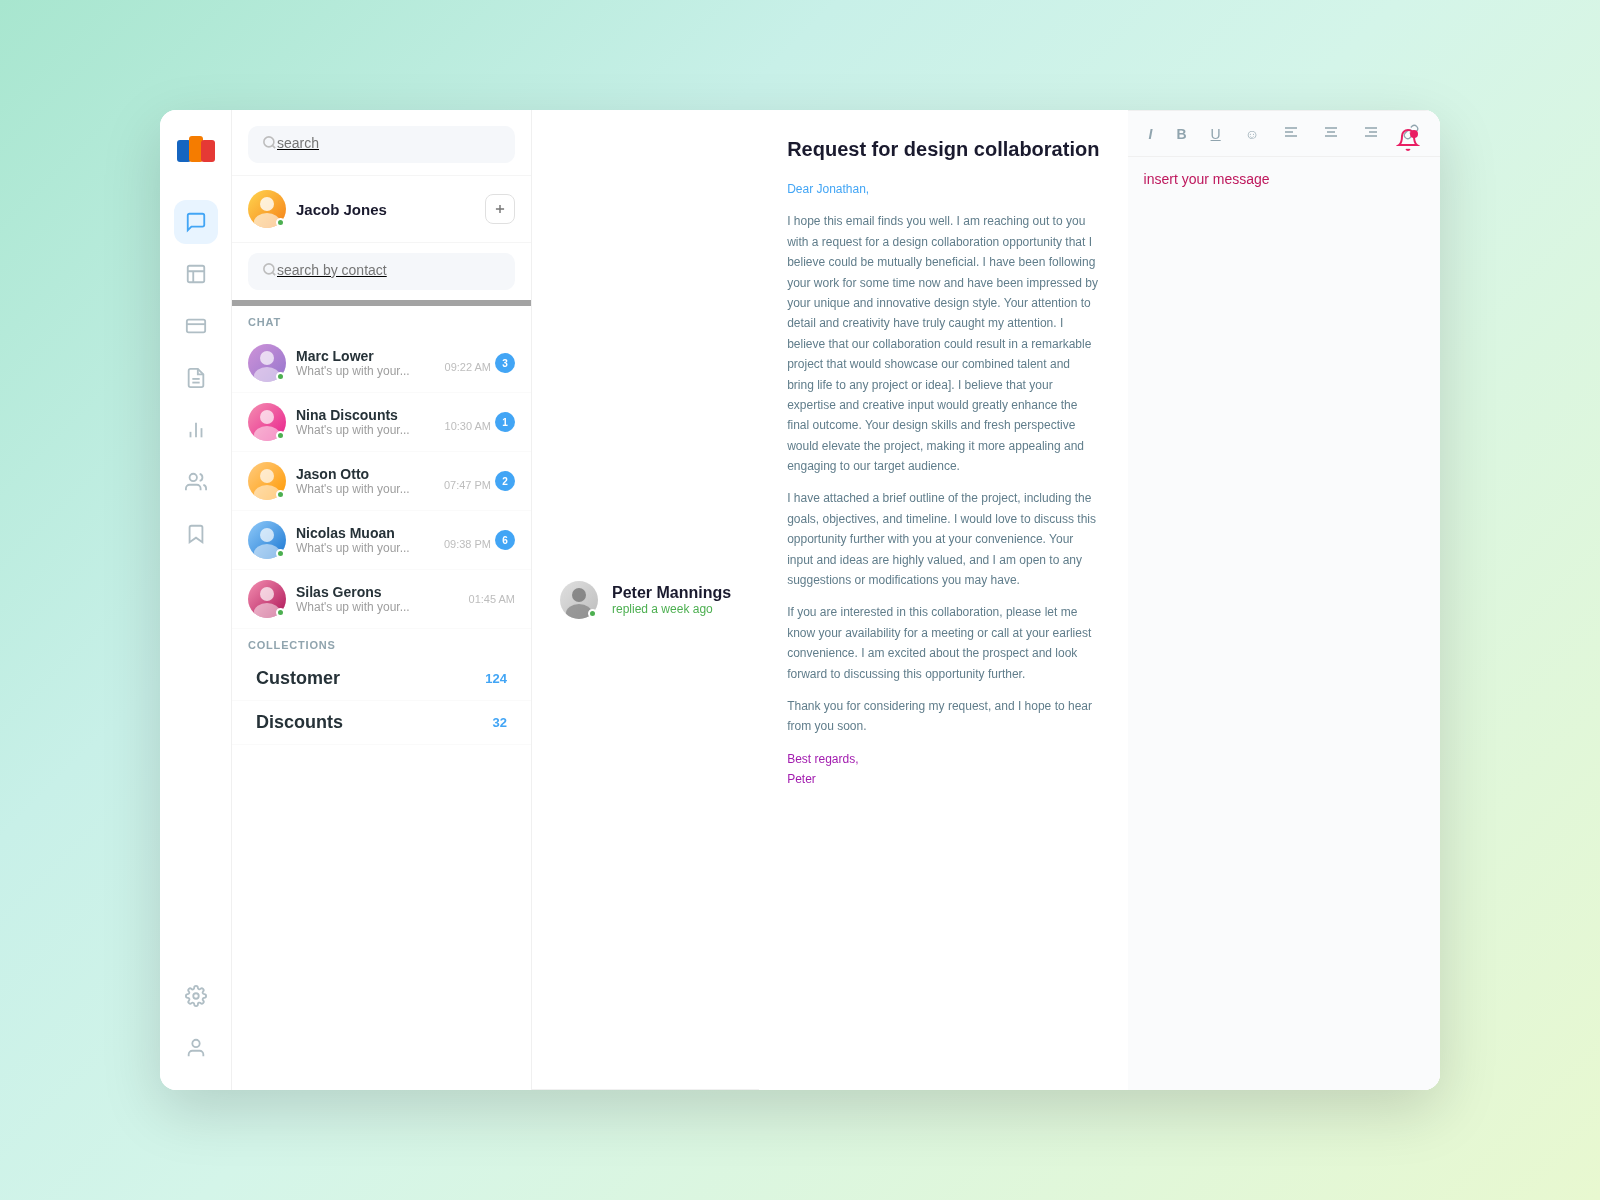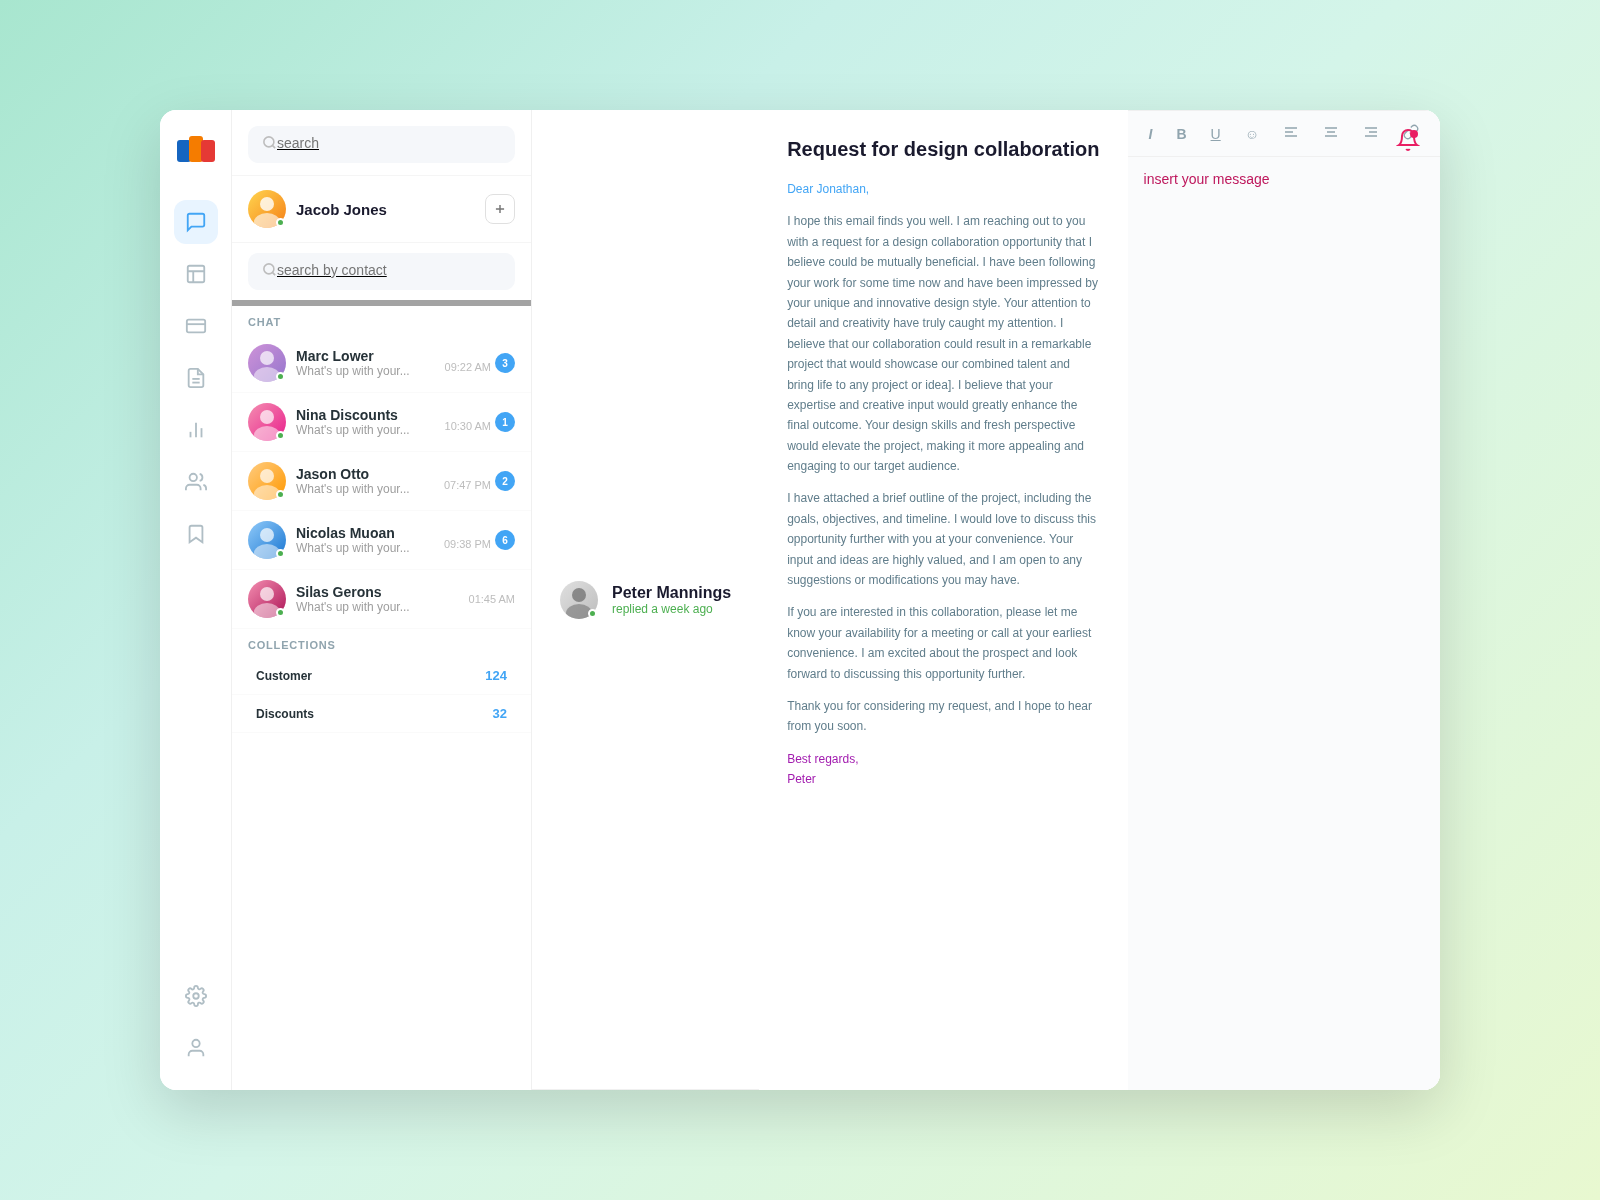--- a/index.html
+++ b/index.html
@@ -232,21 +232,21 @@
     }
     .collection-item {
       display: flex;
       align-items: center;
       justify-content: space-between;
       padding: 11px 24px;
       cursor: pointer;
       border-bottom: 1px solid #fafafa;
     }
     .collection-name {
-      font-size: 12px;
+      font-size: 18px;
       font-weight: 600;
       color: #263238;
     }
     .collection-count {
       font-size: 13px;
       font-weight: 600;
       color: #42a5f5;
     }
     
     .main-content {

